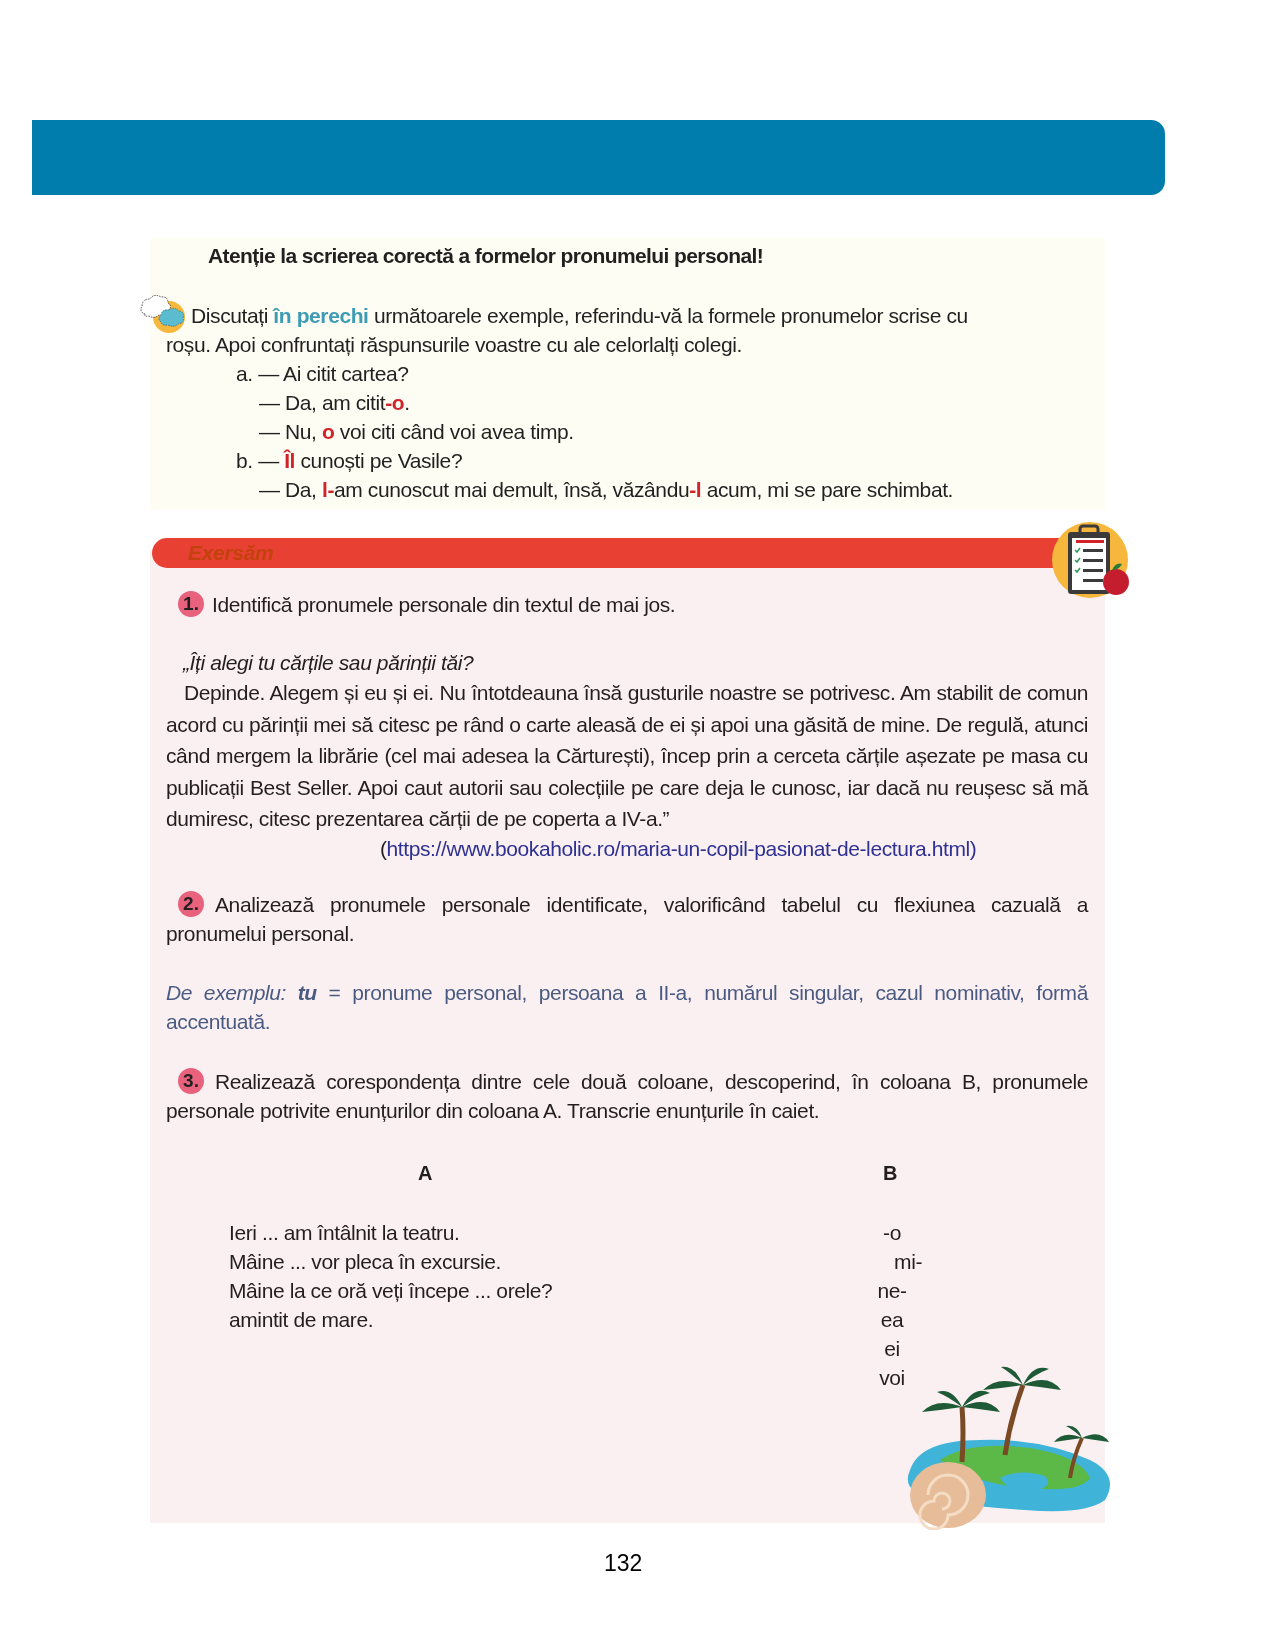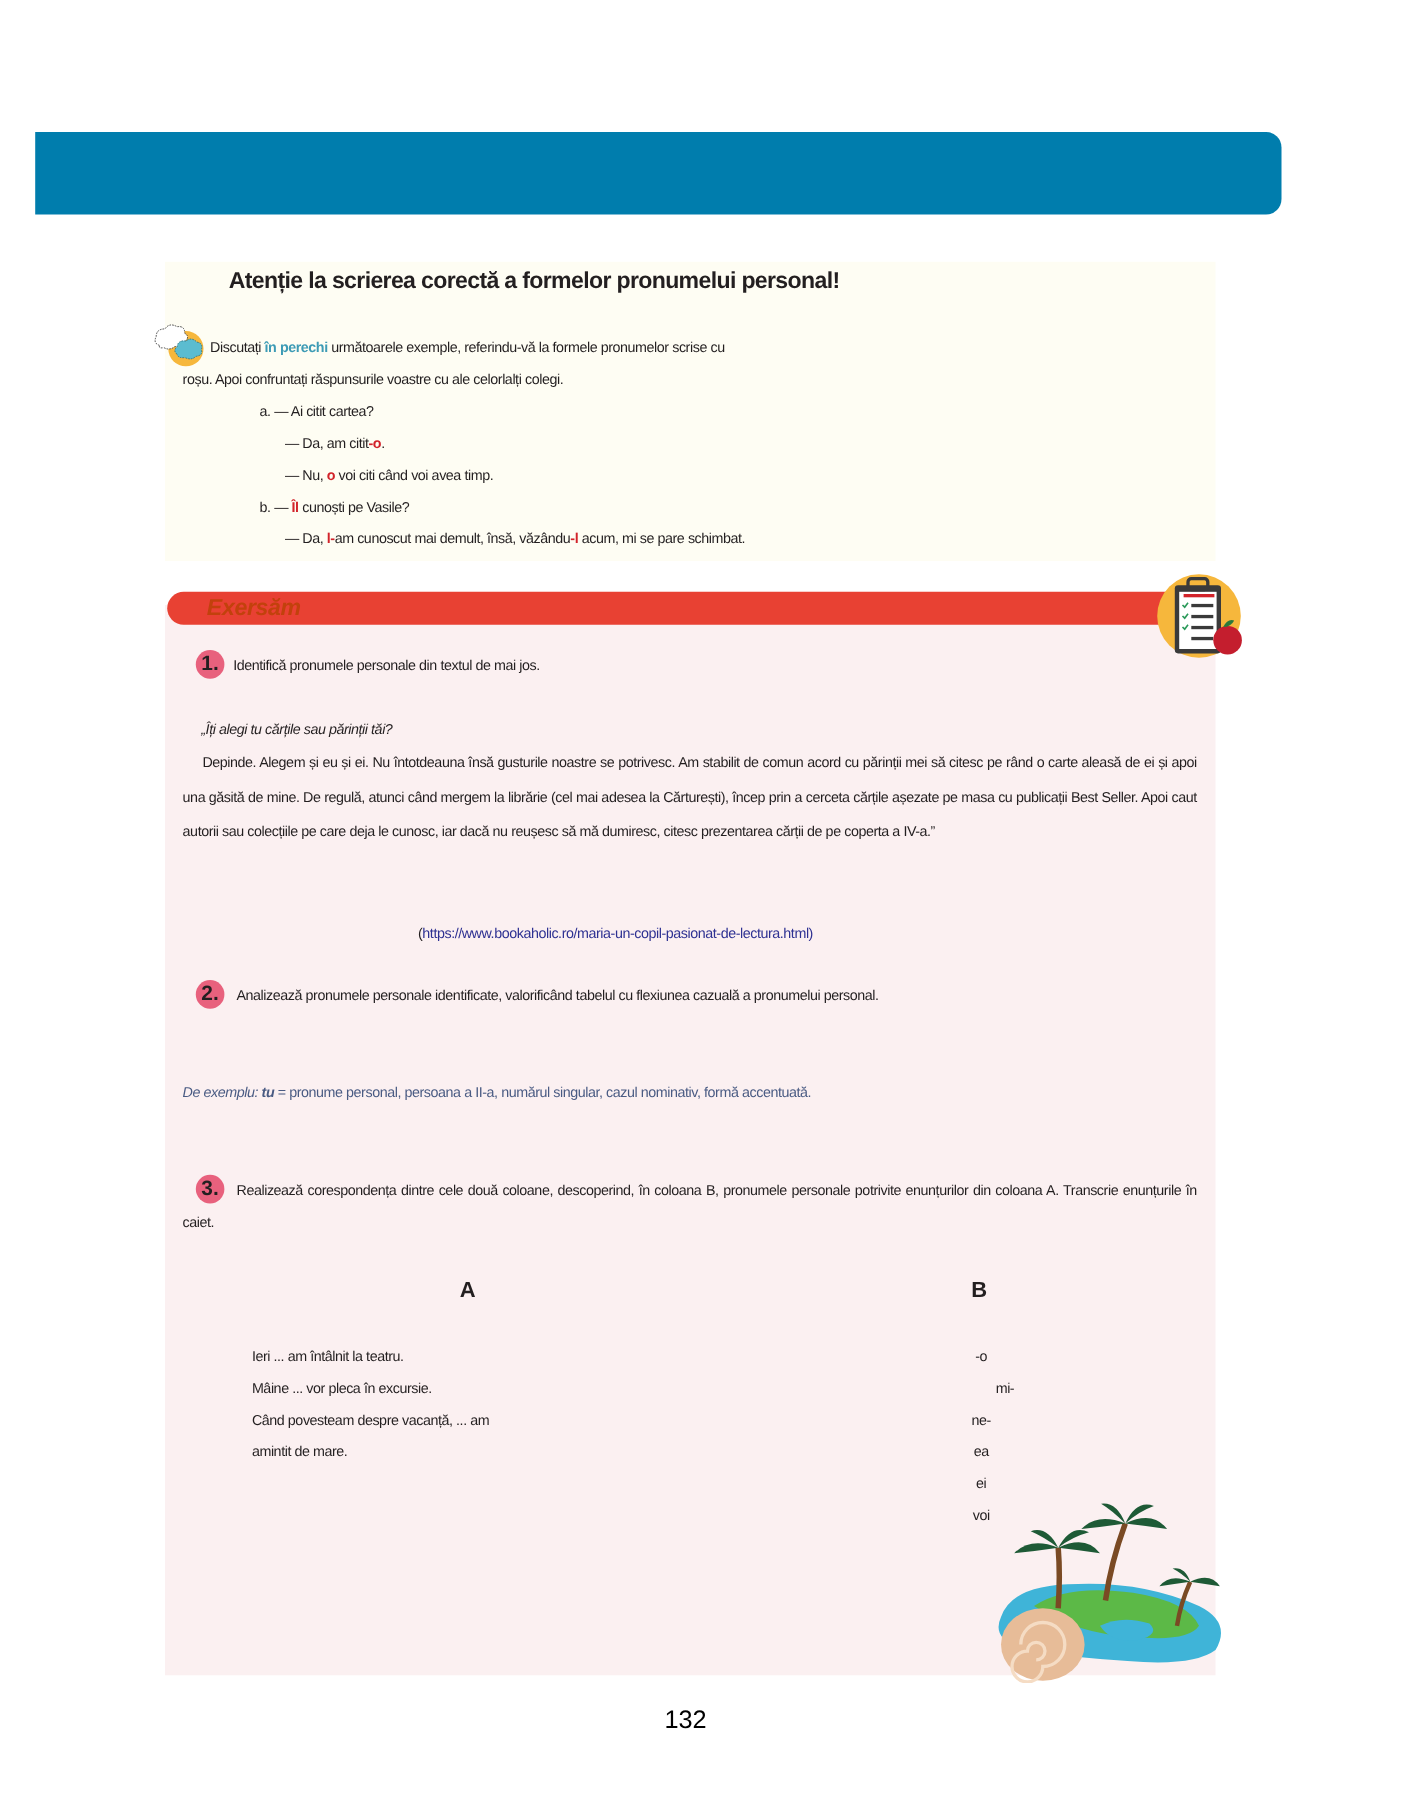--- a/index.html
+++ b/index.html
@@ -2,21 +2,21 @@
 <html><head>
 <meta charset="utf-8">
 <style>
   html, body { margin:0; padding:0; }
   body { width:1275px; height:1650px; background:#ffffff; position:relative; overflow:hidden;
          font-family:"Liberation Sans", sans-serif; color:#231f20; }
   .header-bar { position:absolute; left:32px; top:120px; width:1133px; height:75px;
                 background:#007dad; border-radius:0 14px 14px 0; }
   .notice-panel { position:absolute; left:150px; top:238px; width:955px; height:272px; background:#fefdf3; }
   .notice-title { position:absolute; left:208px; top:244px; font-size:21px; font-weight:bold; letter-spacing:-0.6px; }
-  .t { position:absolute; font-size:13px; line-height:29px; letter-spacing:-0.4px; white-space:nowrap; }
+  .t { position:absolute; font-size:21px; line-height:29px; letter-spacing:-0.4px; white-space:nowrap; }
   .justify { white-space:normal; text-align:justify; text-align-last:left; }
   .red { color:#d2232a; font-weight:bold; }
   .teal { color:#3d9bb5; font-weight:bold; }
   .cloud-icon { position:absolute; left:137px; top:292px; width:52px; height:42px; }
   .ex-panel { position:absolute; left:150px; top:550px; width:955px; height:973px; background:#fbf0f1; }
   .ex-bar { position:absolute; left:152px; top:538px; width:930px; height:30px; background:#e84133;
             border-radius:15px 0 0 15px; }
   .ex-bar-label { position:absolute; left:188px; top:541px; font-size:21px; font-weight:bold; color:#c2410c; letter-spacing:-0.3px;font-style:italic; }
   .clip-icon { position:absolute; left:1050px; top:518px; width:84px; height:84px; }
   .num-badge { position:absolute; width:26px; height:26px; border-radius:50%; background:#e8617d;
@@ -97,21 +97,21 @@
 
 <div class="num-badge" style="left:178px; top:1068px;">3.</div>
 <div class="t justify" style="left:166px; top:1067px; width:922px; text-indent:49px;">Realizează corespondența dintre cele două coloane, descoperind, în coloana B, pronumele personale potrivite enunțurilor din coloana A.  Transcrie enunțurile în caiet.</div>
 
 <div class="col-head" style="left:418px; top:1162px;">A</div>
 <div class="col-head" style="left:883px; top:1162px;">B</div>
 
 <div style="position:absolute; left:229px; top:1218px;">
   <div class="t" style="position:relative;">Ieri ... am întâlnit la teatru.</div>
   <div class="t" style="position:relative;">Mâine ... vor pleca în excursie.</div>
-  <div class="t" style="position:relative;">Când povesteam despre vacanță, ... am</div>
+  <div class="t" style="position:relative;">Mâine la ce oră veți începe ... orele?</div>
   <div class="t" style="position:relative;">amintit de mare.</div>
 </div>
 <div style="position:absolute; left:862px; top:1218px; width:60px; text-align:center;">
   <div class="t" style="position:relative;">-o</div>
   <div class="t" style="position:relative;text-align:right;">mi-</div>
   <div class="t" style="position:relative;">ne-</div>
   <div class="t" style="position:relative;">ea</div>
   <div class="t" style="position:relative;">ei</div>
   <div class="t" style="position:relative;">voi</div>
 </div>

